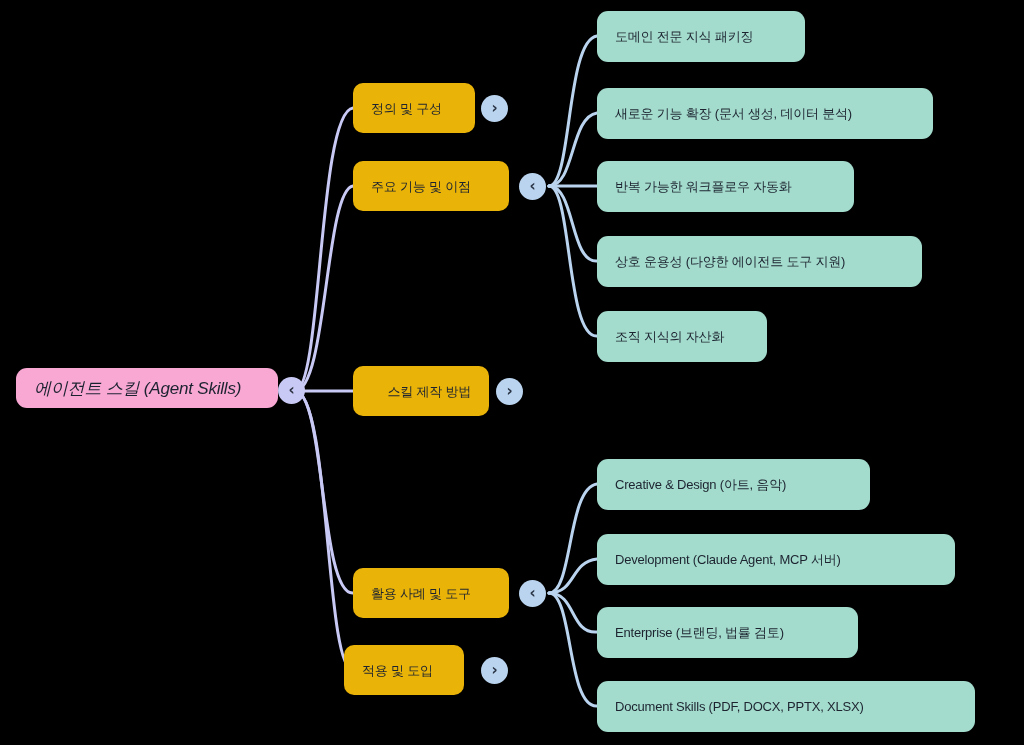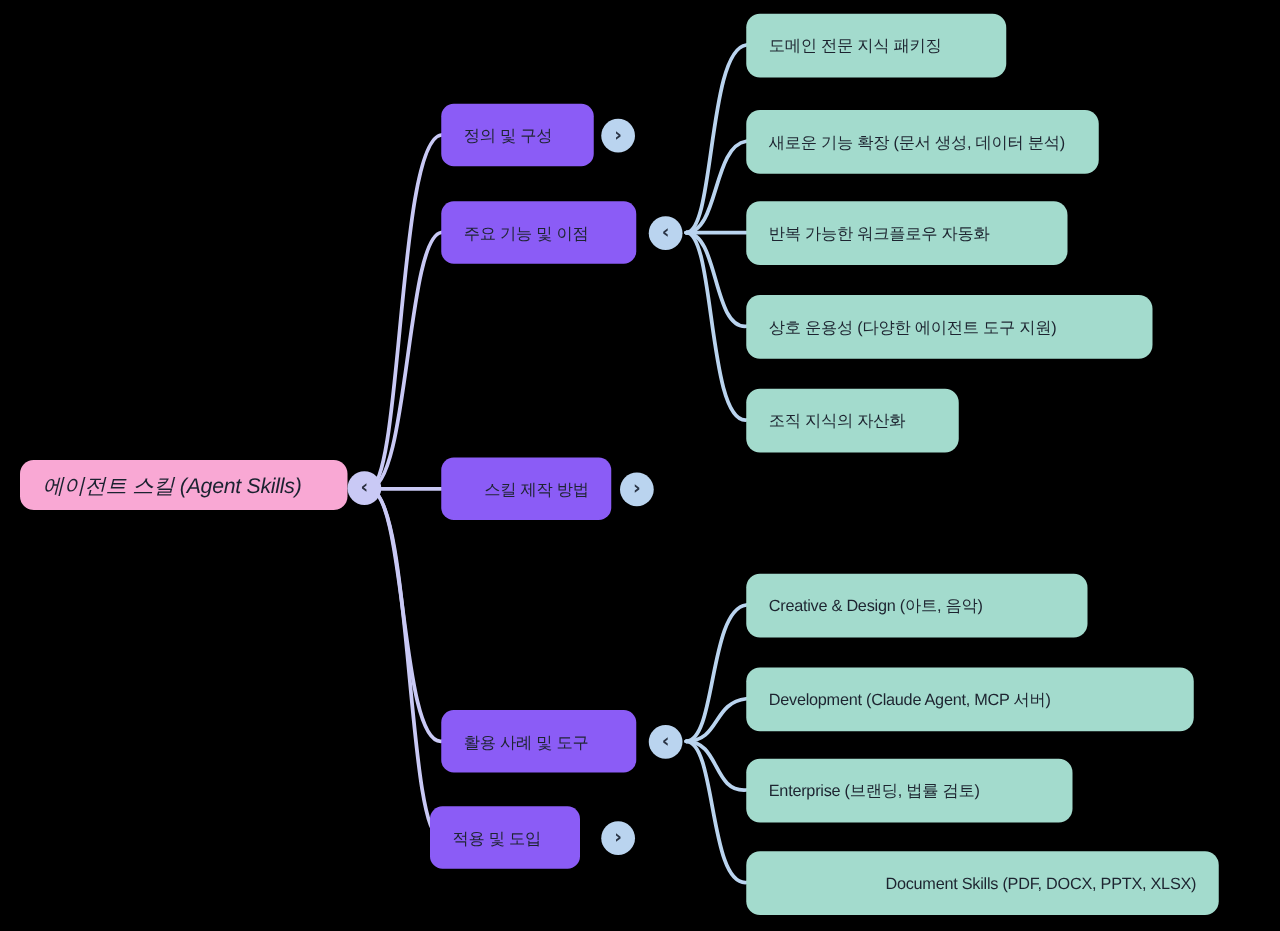--- a/index.html
+++ b/index.html
@@ -46,21 +46,21 @@
     background: #f9a8d4;
     height: 40px;
     border-radius: 11px;
     font-style: italic;
   }
   .node.root .node-label {
     font-size: 17px;
     color: #1b2230;
   }
   .node.branch {
-    background: #8b5cf6;
+    background: #eab308;
     height: 50px;
   }
   .node.leaf {
     background: #a3dbcd;
     height: 51px;
     border-radius: 11px;
   }
   .toggle {
     position: absolute;
     width: 27px;
@@ -160,21 +160,21 @@
     <span class="node-label">적용 및 도입</span>
   </div>
   <div class="toggle blue" style="left:481px; top:657px;">
     <span class="chev">›</span>
   </div>
 
   <div class="node leaf" style="left:597px; top:11px; width:208px;">
     <span class="node-label">도메인 전문 지식 패키징</span>
   </div>
 
-  <div class="node leaf" style="left:597px; top:88px; width:282px;">
+  <div class="node leaf" style="left:597px; top:88px; width:336px;">
     <span class="node-label">새로운 기능 확장 (문서 생성, 데이터 분석)</span>
   </div>
 
   <div class="node leaf" style="left:597px; top:161px; width:257px;">
     <span class="node-label">반복 가능한 워크플로우 자동화</span>
   </div>
 
   <div class="node leaf" style="left:597px; top:236px; width:325px;">
     <span class="node-label">상호 운용성 (다양한 에이전트 도구 지원)</span>
   </div>
@@ -188,17 +188,17 @@
   </div>
 
   <div class="node leaf" style="left:597px; top:534px; width:358px;">
     <span class="node-label">Development (Claude Agent, MCP 서버)</span>
   </div>
 
   <div class="node leaf" style="left:597px; top:607px; width:261px;">
     <span class="node-label">Enterprise (브랜딩, 법률 검토)</span>
   </div>
 
-  <div class="node leaf" style="left:597px; top:681px; width:378px;justify-content:flex-end;">
+  <div class="node leaf" style="left:597px; top:681px; width:378px;">
     <span class="node-label">Document Skills (PDF, DOCX, PPTX, XLSX)</span>
   </div>
 
 </div>
 
 </body></html>

